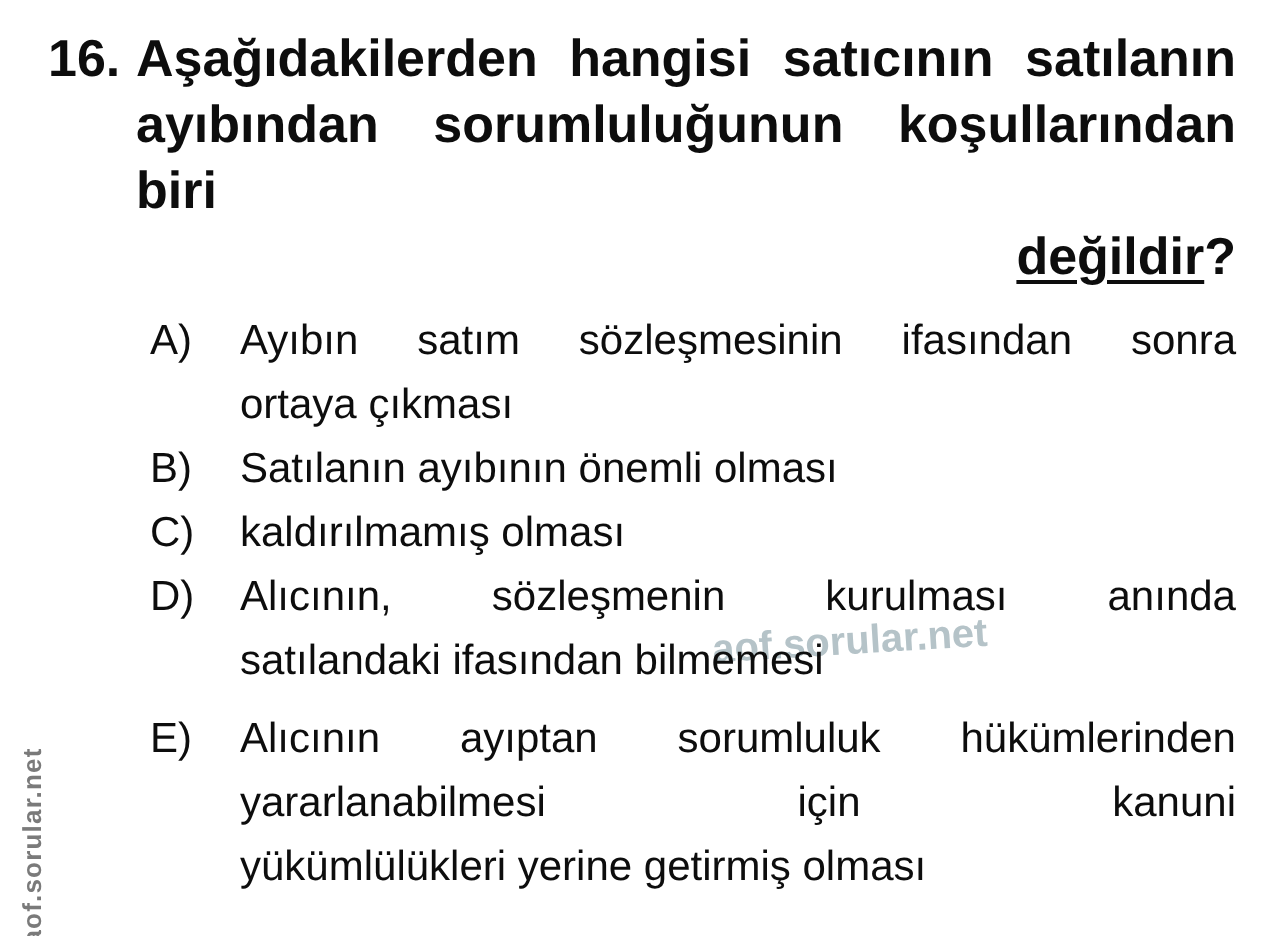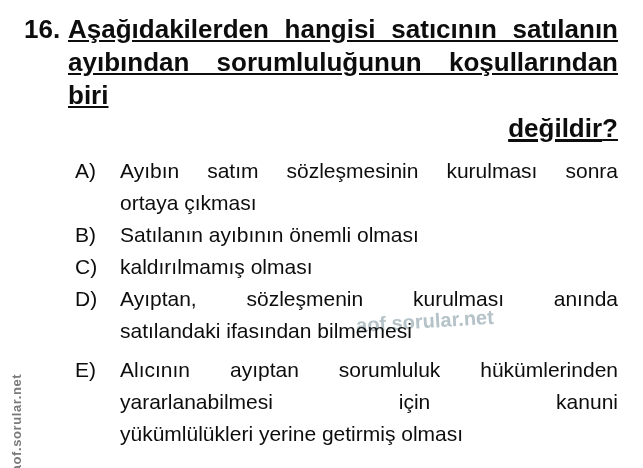--- a/index.html
+++ b/index.html
@@ -38,21 +38,21 @@
 
   
   .question {
     display: flex;
     margin: 13px 25px 0 24px;
     font-size: 26px;
     font-weight: bold;
     line-height: 33px;
   }
   .q-number { width: 44px; flex: 0 0 44px; }
-  .q-text { flex: 1; text-decoration: underline; }
+  .q-text { flex: 1; }
   .jline { text-align: justify; text-align-last: justify; }
   .q-lastline { text-align: right; }
   .u { text-decoration: underline; text-underline-offset: 3px; text-decoration-thickness: 2px; }
 
   
   .options {
     margin: 10px 25px 0 75px;
     font-size: 21px;
     line-height: 32px;
   }
@@ -84,40 +84,40 @@
           <span class="u">değildir</span><span>?</span>
         </div>
       </div>
     </div>
 
     <div class="options">
 
     <div class="option-row">
           <div class="option-letter">A)</div>
           <div class="option-body">
-            <div class="oline jline">Ayıbın satım sözleşmesinin kurulması sonra</div>
+            <div class="oline jline">Ayıbın satım sözleşmesinin ifasından sonra</div>
             <div class="oline">ortaya çıkması</div>
           </div>
         </div>
         <div class="option-row">
           <div class="option-letter">B)</div>
           <div class="option-body">
             <div class="oline">Satılanın ayıbının önemli olması</div>
           </div>
         </div>
         <div class="option-row">
           <div class="option-letter">C)</div>
           <div class="option-body">
             <div class="oline">kaldırılmamış olması</div>
           </div>
         </div>
         <div class="option-row">
           <div class="option-letter">D)</div>
           <div class="option-body">
-            <div class="oline jline">Ayıptan, sözleşmenin kurulması anında</div>
+            <div class="oline jline">Alıcının, sözleşmenin kurulması anında</div>
             <div class="oline">satılandaki ifasından bilmemesi</div>
           </div>
         </div>
         <div class="option-row">
           <div class="option-letter">E)</div>
           <div class="option-body">
             <div class="oline jline">Alıcının ayıptan sorumluluk hükümlerinden</div>
             <div class="oline jline">yararlanabilmesi için kanuni</div>
             <div class="oline">yükümlülükleri yerine getirmiş olması</div>
           </div>

